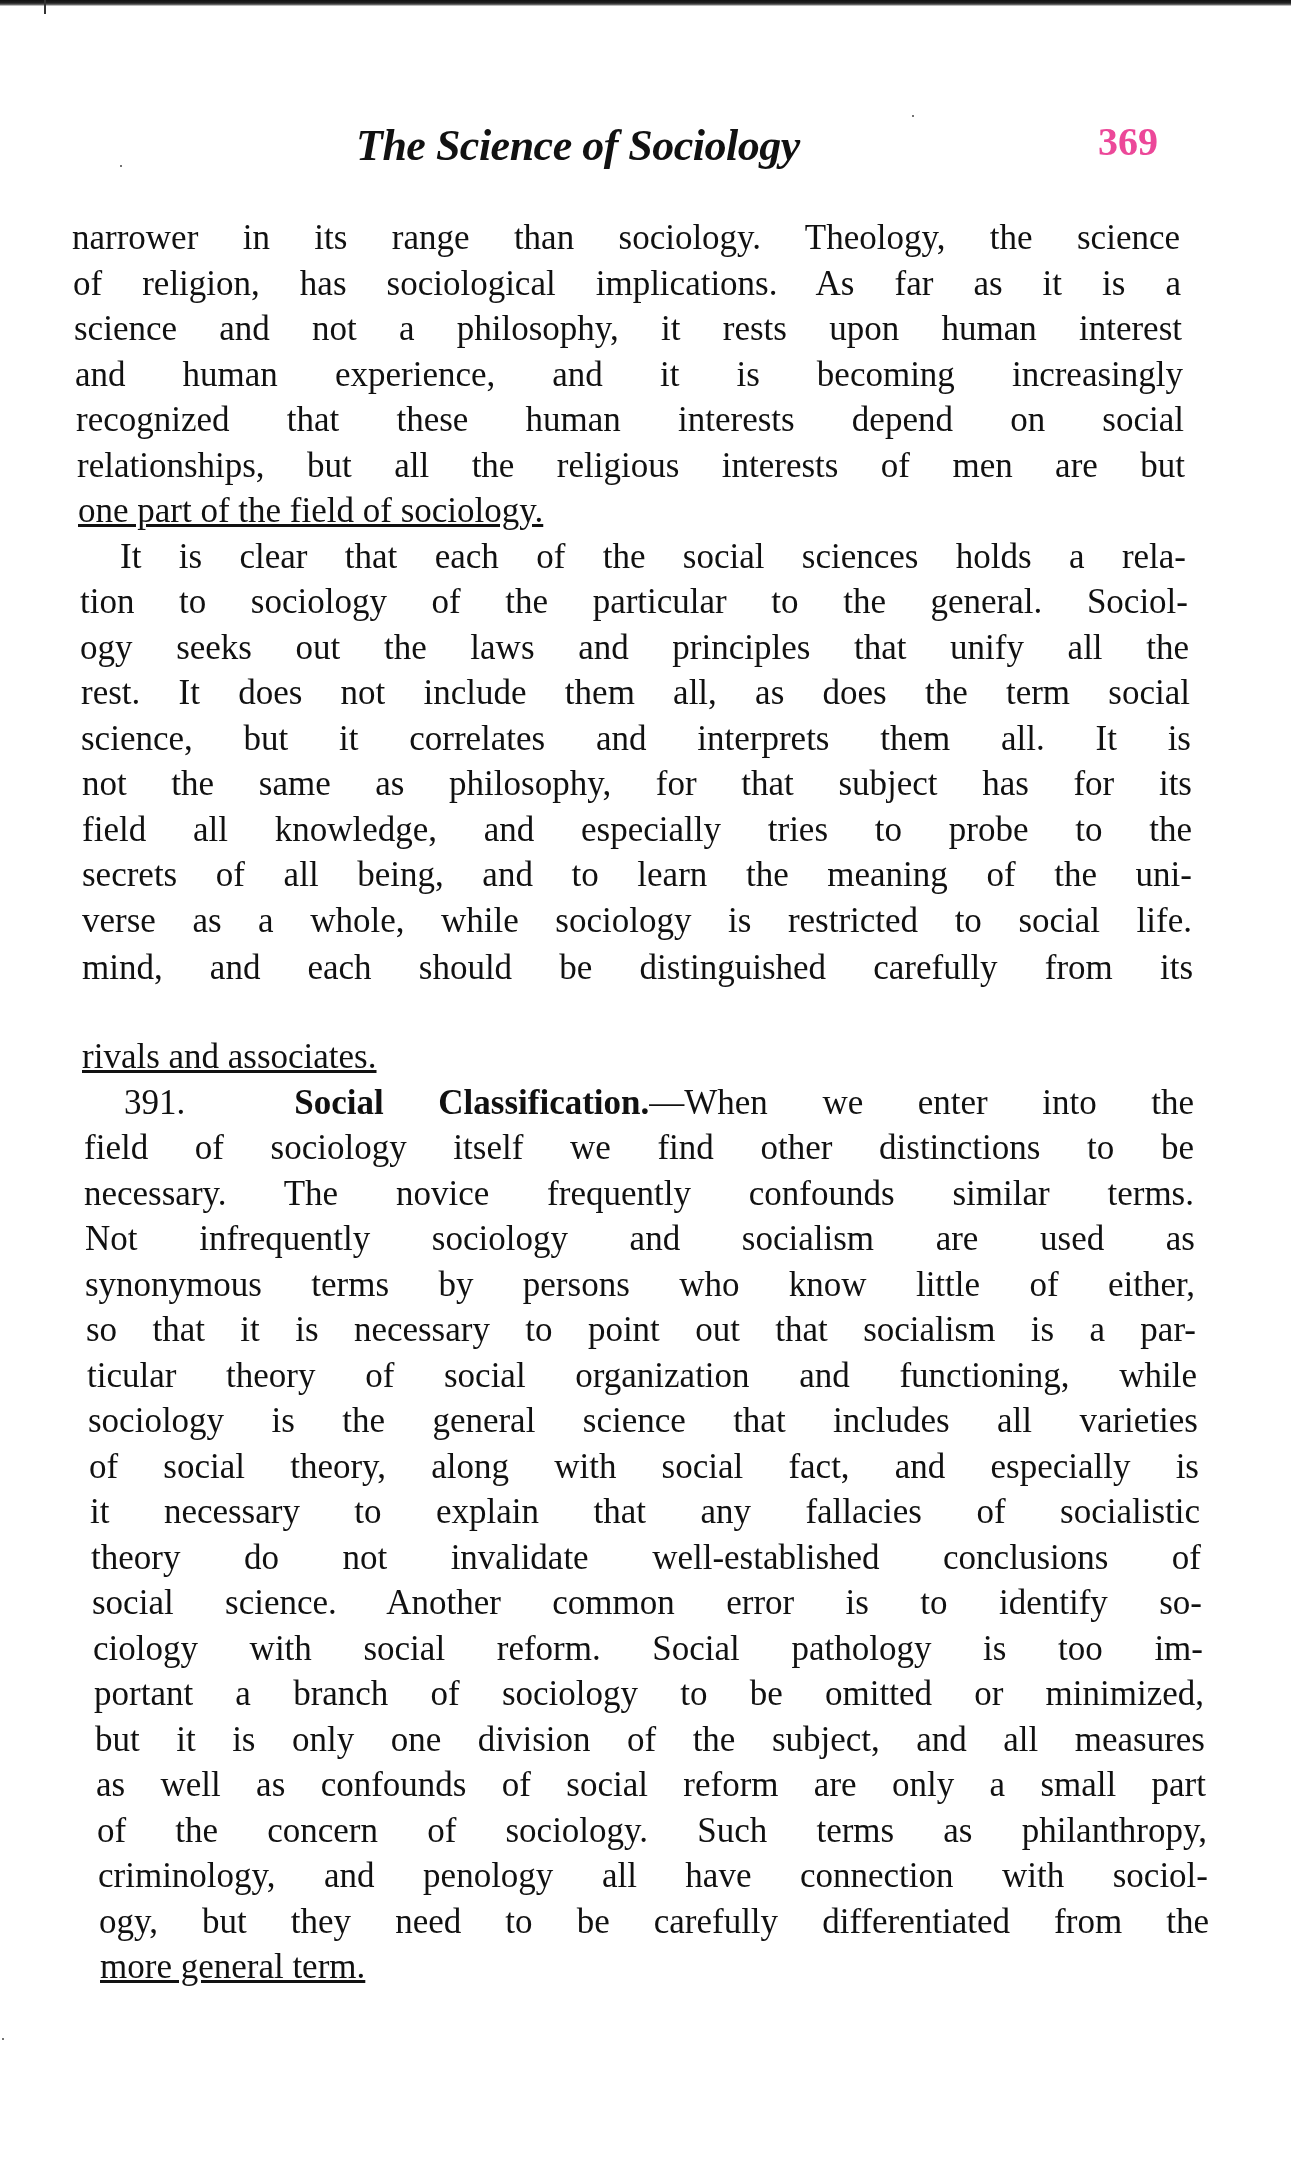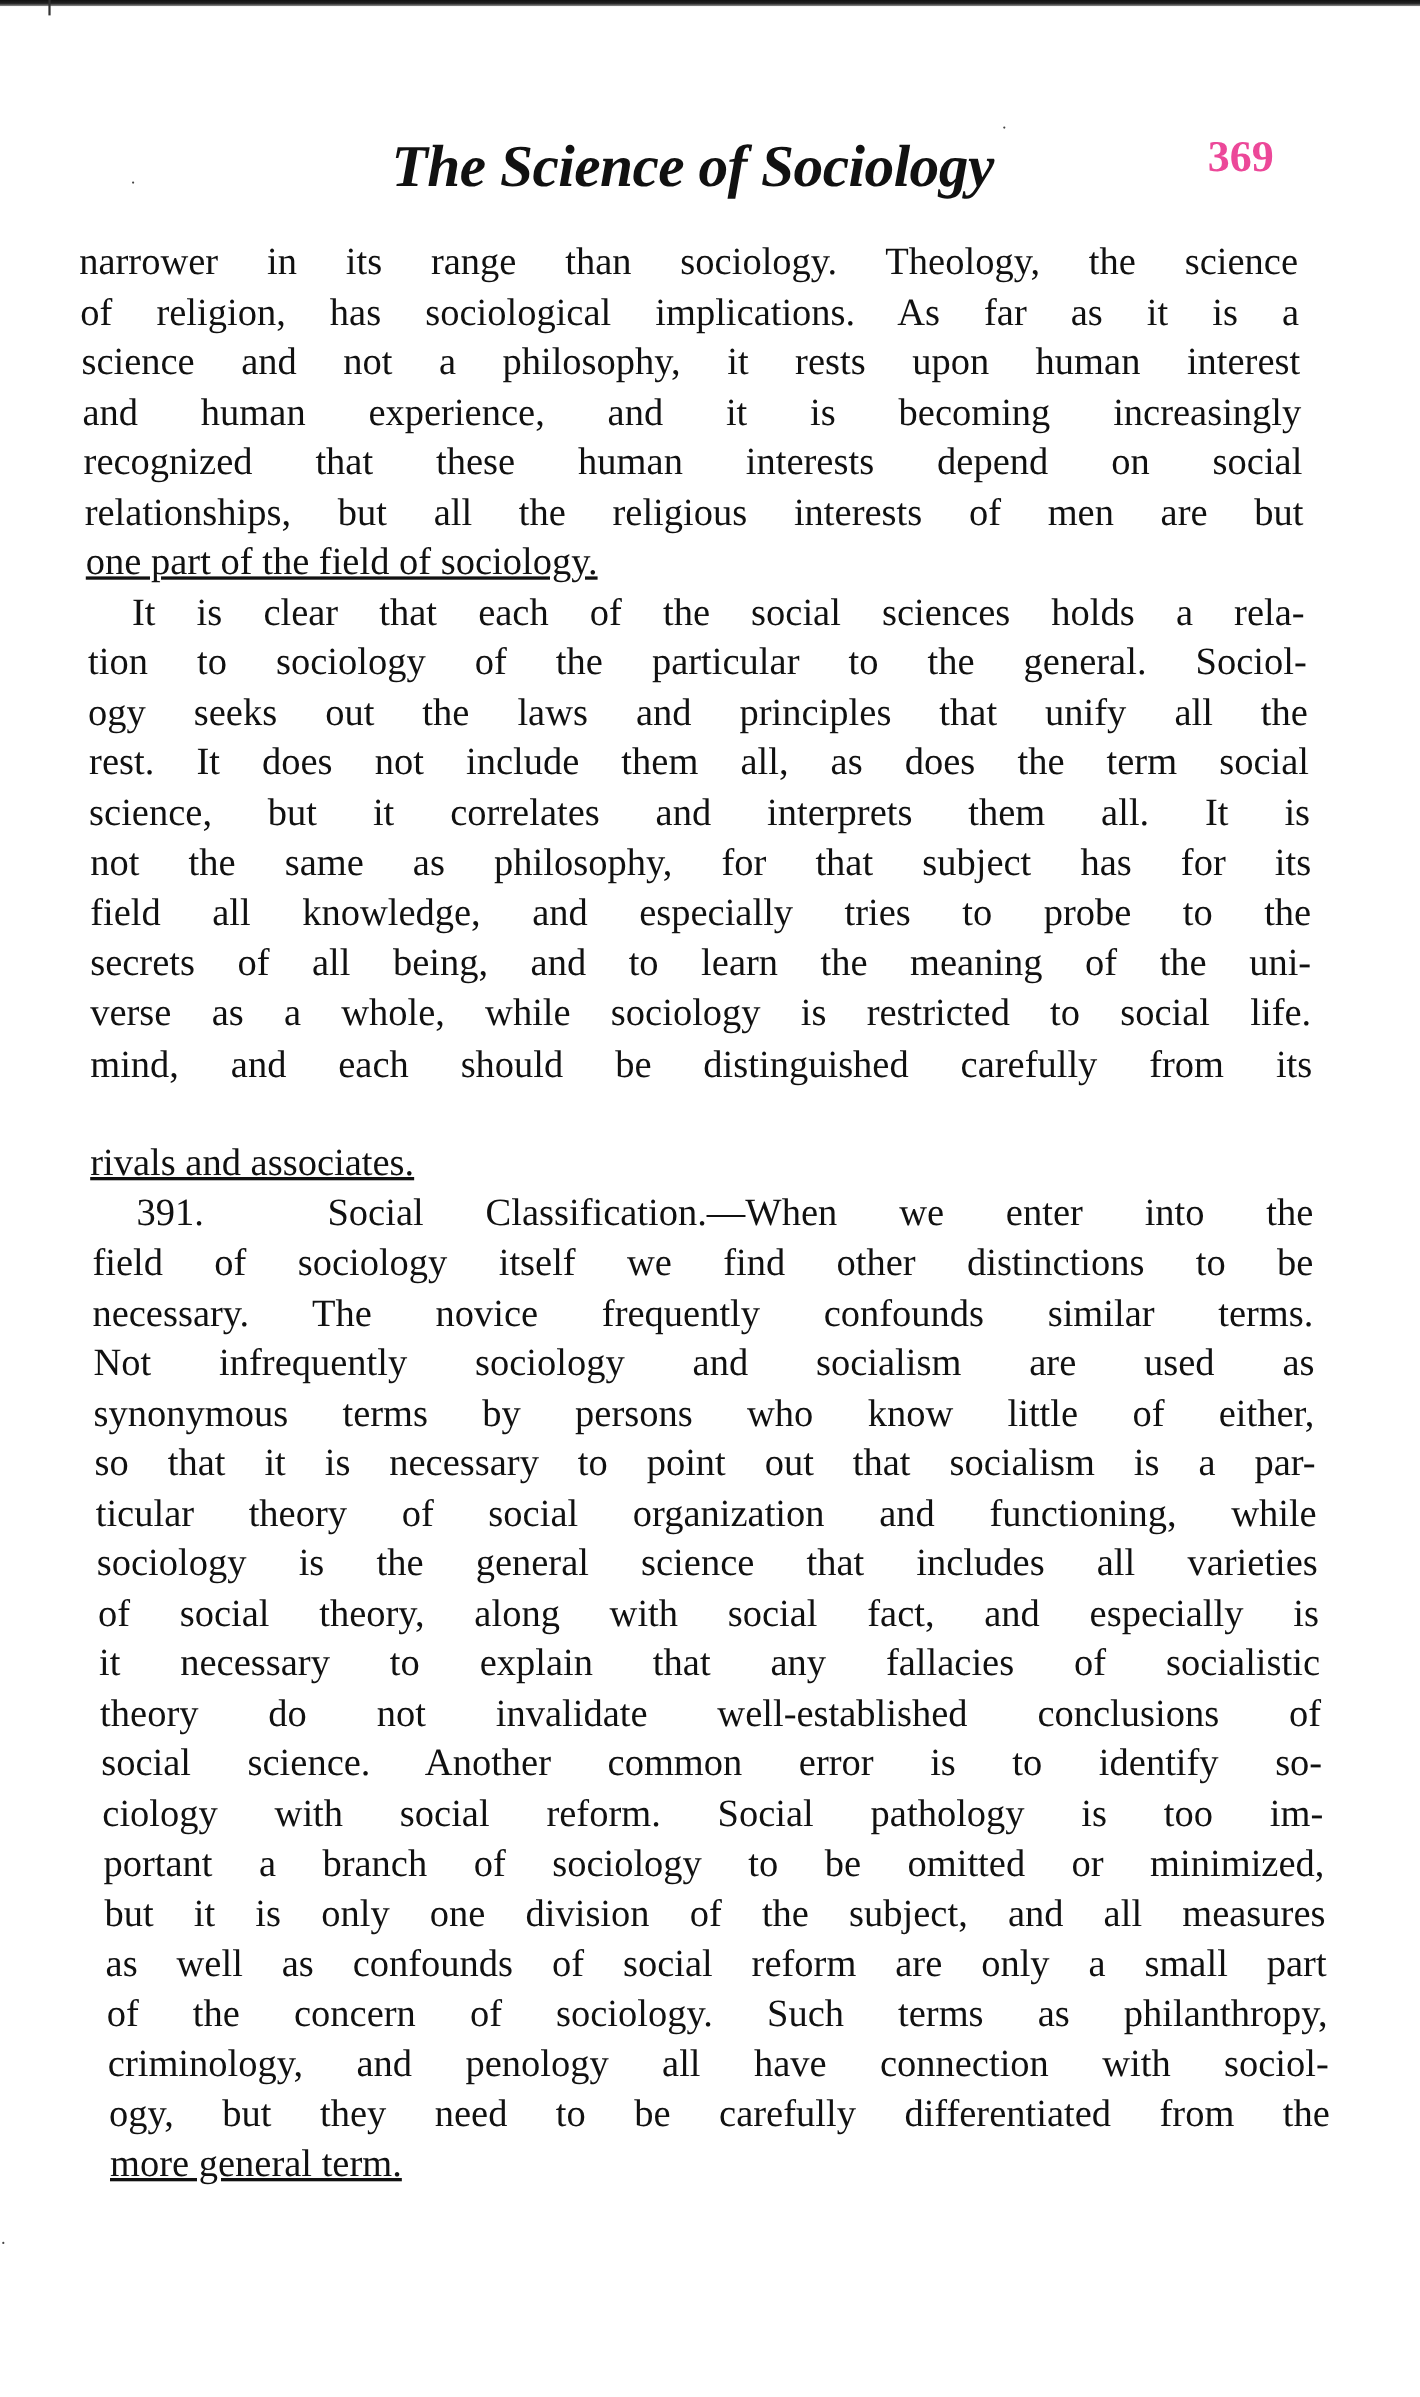--- a/index.html
+++ b/index.html
@@ -8,39 +8,39 @@
     position: absolute; left: 0; top: 0; width: 1291px; height: 6px;
     background: linear-gradient(to bottom, #111 0px, #222 3px, #777 5px, #fff 6px);
   }
   .scan-edge .tick { position: absolute; left: 44px; top: 0; width: 2px; height: 14px; background: #333; }
   .running-head {
     position: absolute; left: 0; top: 112px; width: 1291px; height: 60px;
   }
   .running-title {
     position: absolute; left: 356px; top: 8px;
     font-family: "Liberation Serif", "DejaVu Serif", serif;
-    font-style: italic; font-weight: bold; font-size: 54px; color: #111;
+    font-style: italic; font-weight: bold; font-size: 44px; color: #111;
     letter-spacing: -0.5px;
   }
   .page-number {
     position: absolute; left: 1098px; top: 6px;
     font-family: "Liberation Serif", "DejaVu Serif", serif;
     font-weight: bold; font-size: 40px; color: #ec4899;
   }
   .body-text { position: absolute; left: 0; top: 0; width: 1291px; height: 2179px; padding-left: 30px; }
   .line {
     position: absolute;
     font-family: "Liberation Serif", "DejaVu Serif", serif;
     font-size: 35px; line-height: 40px; color: #111;
     white-space: nowrap; height: 40px;
     text-align: justify; text-align-last: justify;
   }
   .line.last { text-align: left; text-align-last: left; text-decoration: underline; }
   .line .sec-num { font-variant: oldstyle-nums; }
-  .line .sec-title { font-weight: normal; }
+  .line .sec-title { font-weight: bold; }
   .speck { position: absolute; width: 2px; height: 2px; background: #444; border-radius: 1px; }
 </style>
 </head>
 <body>
 
 <div class="scan-edge">
   <div class="tick"></div>
 </div>
 
 <div class="running-head">

